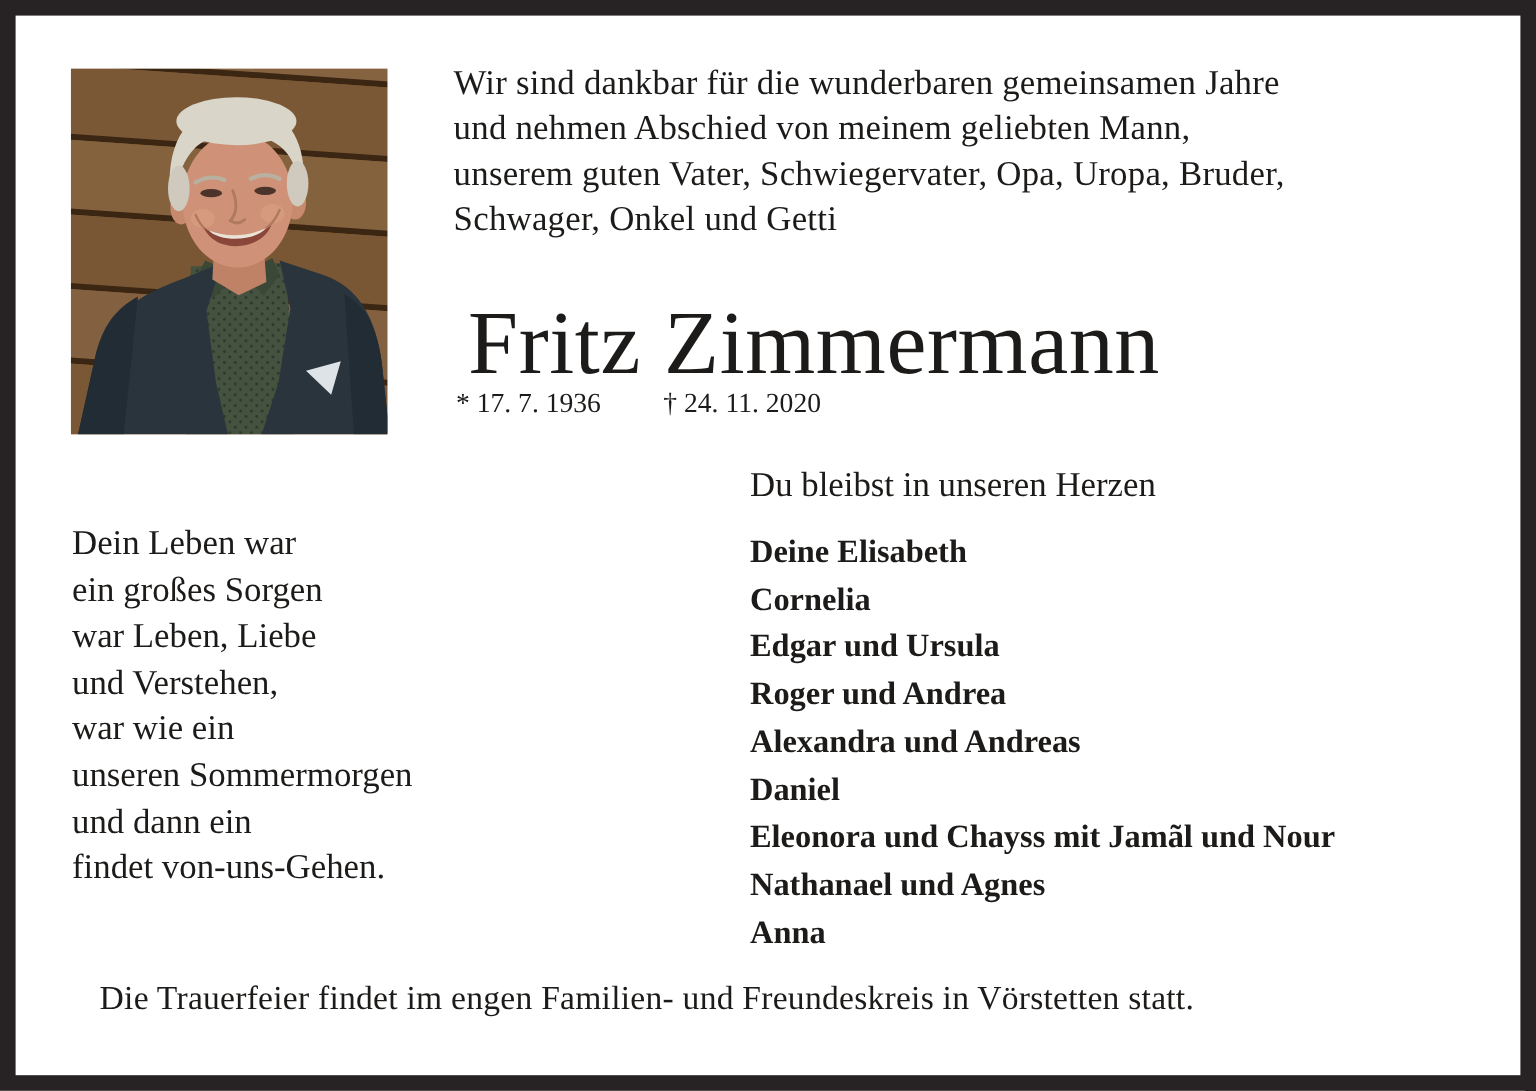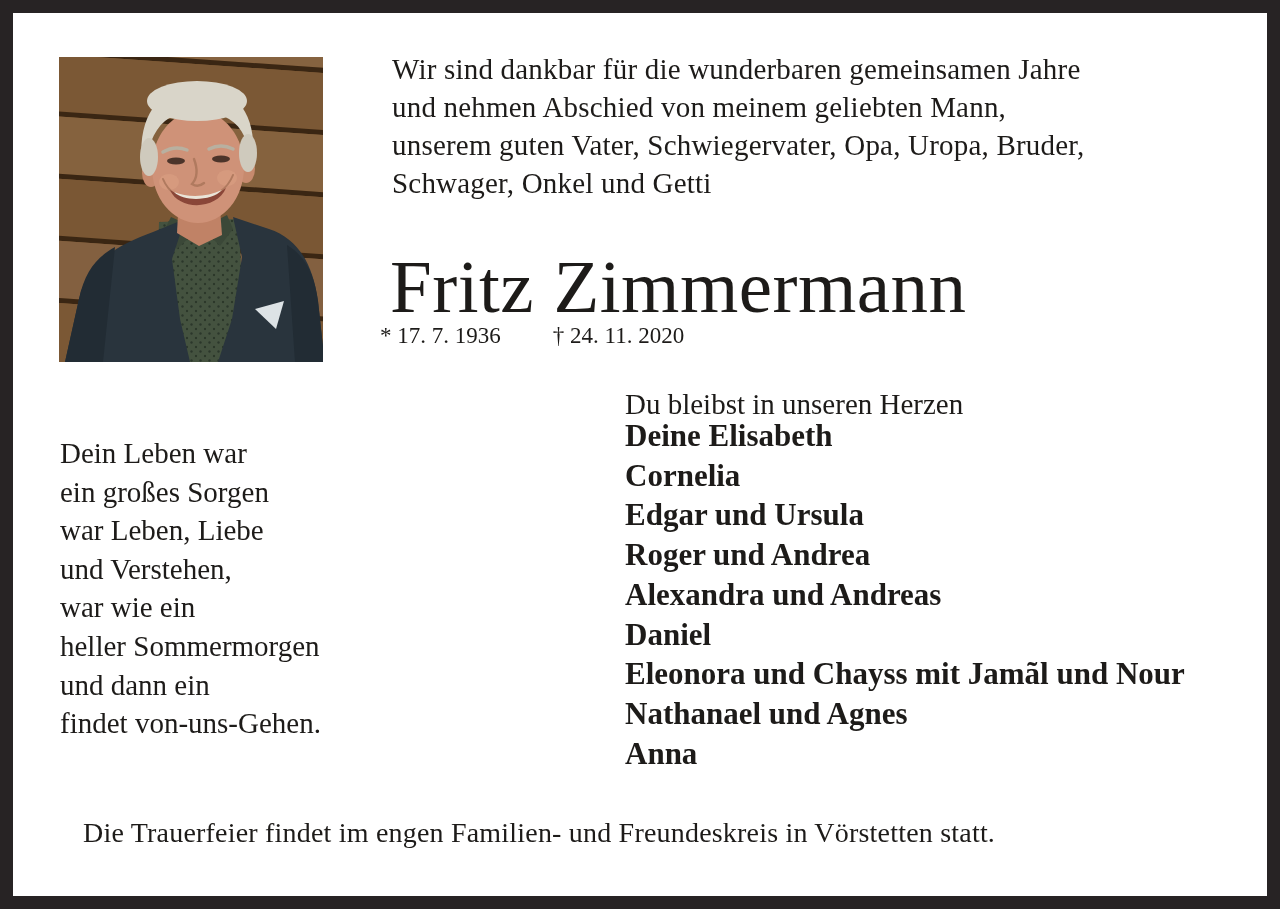--- a/index.html
+++ b/index.html
@@ -7,26 +7,26 @@
     width:1280px;height:909px;
     background:#272324;
     font-family:"Liberation Serif","DejaVu Serif",serif;
     color:#1d1b19;
     overflow:hidden;
   }
   .page{position:relative;width:1280px;height:909px;}
   .inner{position:absolute;left:13px;top:13px;right:13px;bottom:13px;background:#ffffff;}
   .photo{position:absolute;left:59px;top:57px;width:264px;height:305px;overflow:hidden;}
   .photo svg{display:block;width:100%;height:100%;}
-  .intro{position:absolute;left:378px;top:50px;font-size:29px;line-height:38px;letter-spacing:0.2px;white-space:nowrap;margin-left:14px;}
+  .intro{position:absolute;left:378px;top:50px;font-size:29px;line-height:38px;letter-spacing:0.2px;white-space:nowrap;}
   .name{position:absolute;left:374px;top:232px;margin:16px;font-size:75px;line-height:78px;font-weight:normal;letter-spacing:0.5px;white-space:nowrap;}
   .dates{position:absolute;left:380px;top:323px;font-size:23px;white-space:nowrap;}
   .dates .death{margin-left:52px;}
   .farewell{position:absolute;left:625px;top:388px;font-size:29px;white-space:nowrap;}
-  .family{position:absolute;left:625px;top:416px;font-size:31px;font-weight:bold;line-height:39.7px;white-space:nowrap;}
+  .family{position:absolute;left:625px;top:440px;font-size:27px;font-weight:bold;line-height:39.7px;white-space:nowrap;}
   .poem{position:absolute;left:60px;top:434px;font-size:29px;line-height:38.6px;white-space:nowrap;}
   .footer{position:absolute;left:58px;top:817px;font-size:28px;letter-spacing:0.2px;white-space:nowrap;margin-left:25px;}
 </style>
 </head>
 <body>
 
 <div class="page">
   <div class="inner"></div>
 
   <div class="photo">
@@ -127,19 +127,19 @@
     <div>Nathanael und Agnes</div>
     <div>Anna</div>
   </div>
 
   <div class="poem">
     <div>Dein Leben war</div>
     <div>ein großes Sorgen</div>
     <div>war Leben, Liebe</div>
     <div>und Verstehen,</div>
     <div>war wie ein</div>
-    <div>heller Sommermorgen</div>
+    <div>unseren Sommermorgen</div>
     <div>und dann ein</div>
     <div>findet von-uns-Gehen.</div>
   </div>
 
   <div class="footer">Die Trauerfeier findet im engen Familien- und Freundeskreis in Vörstetten statt.</div>
 </div>
 
 </body></html>

